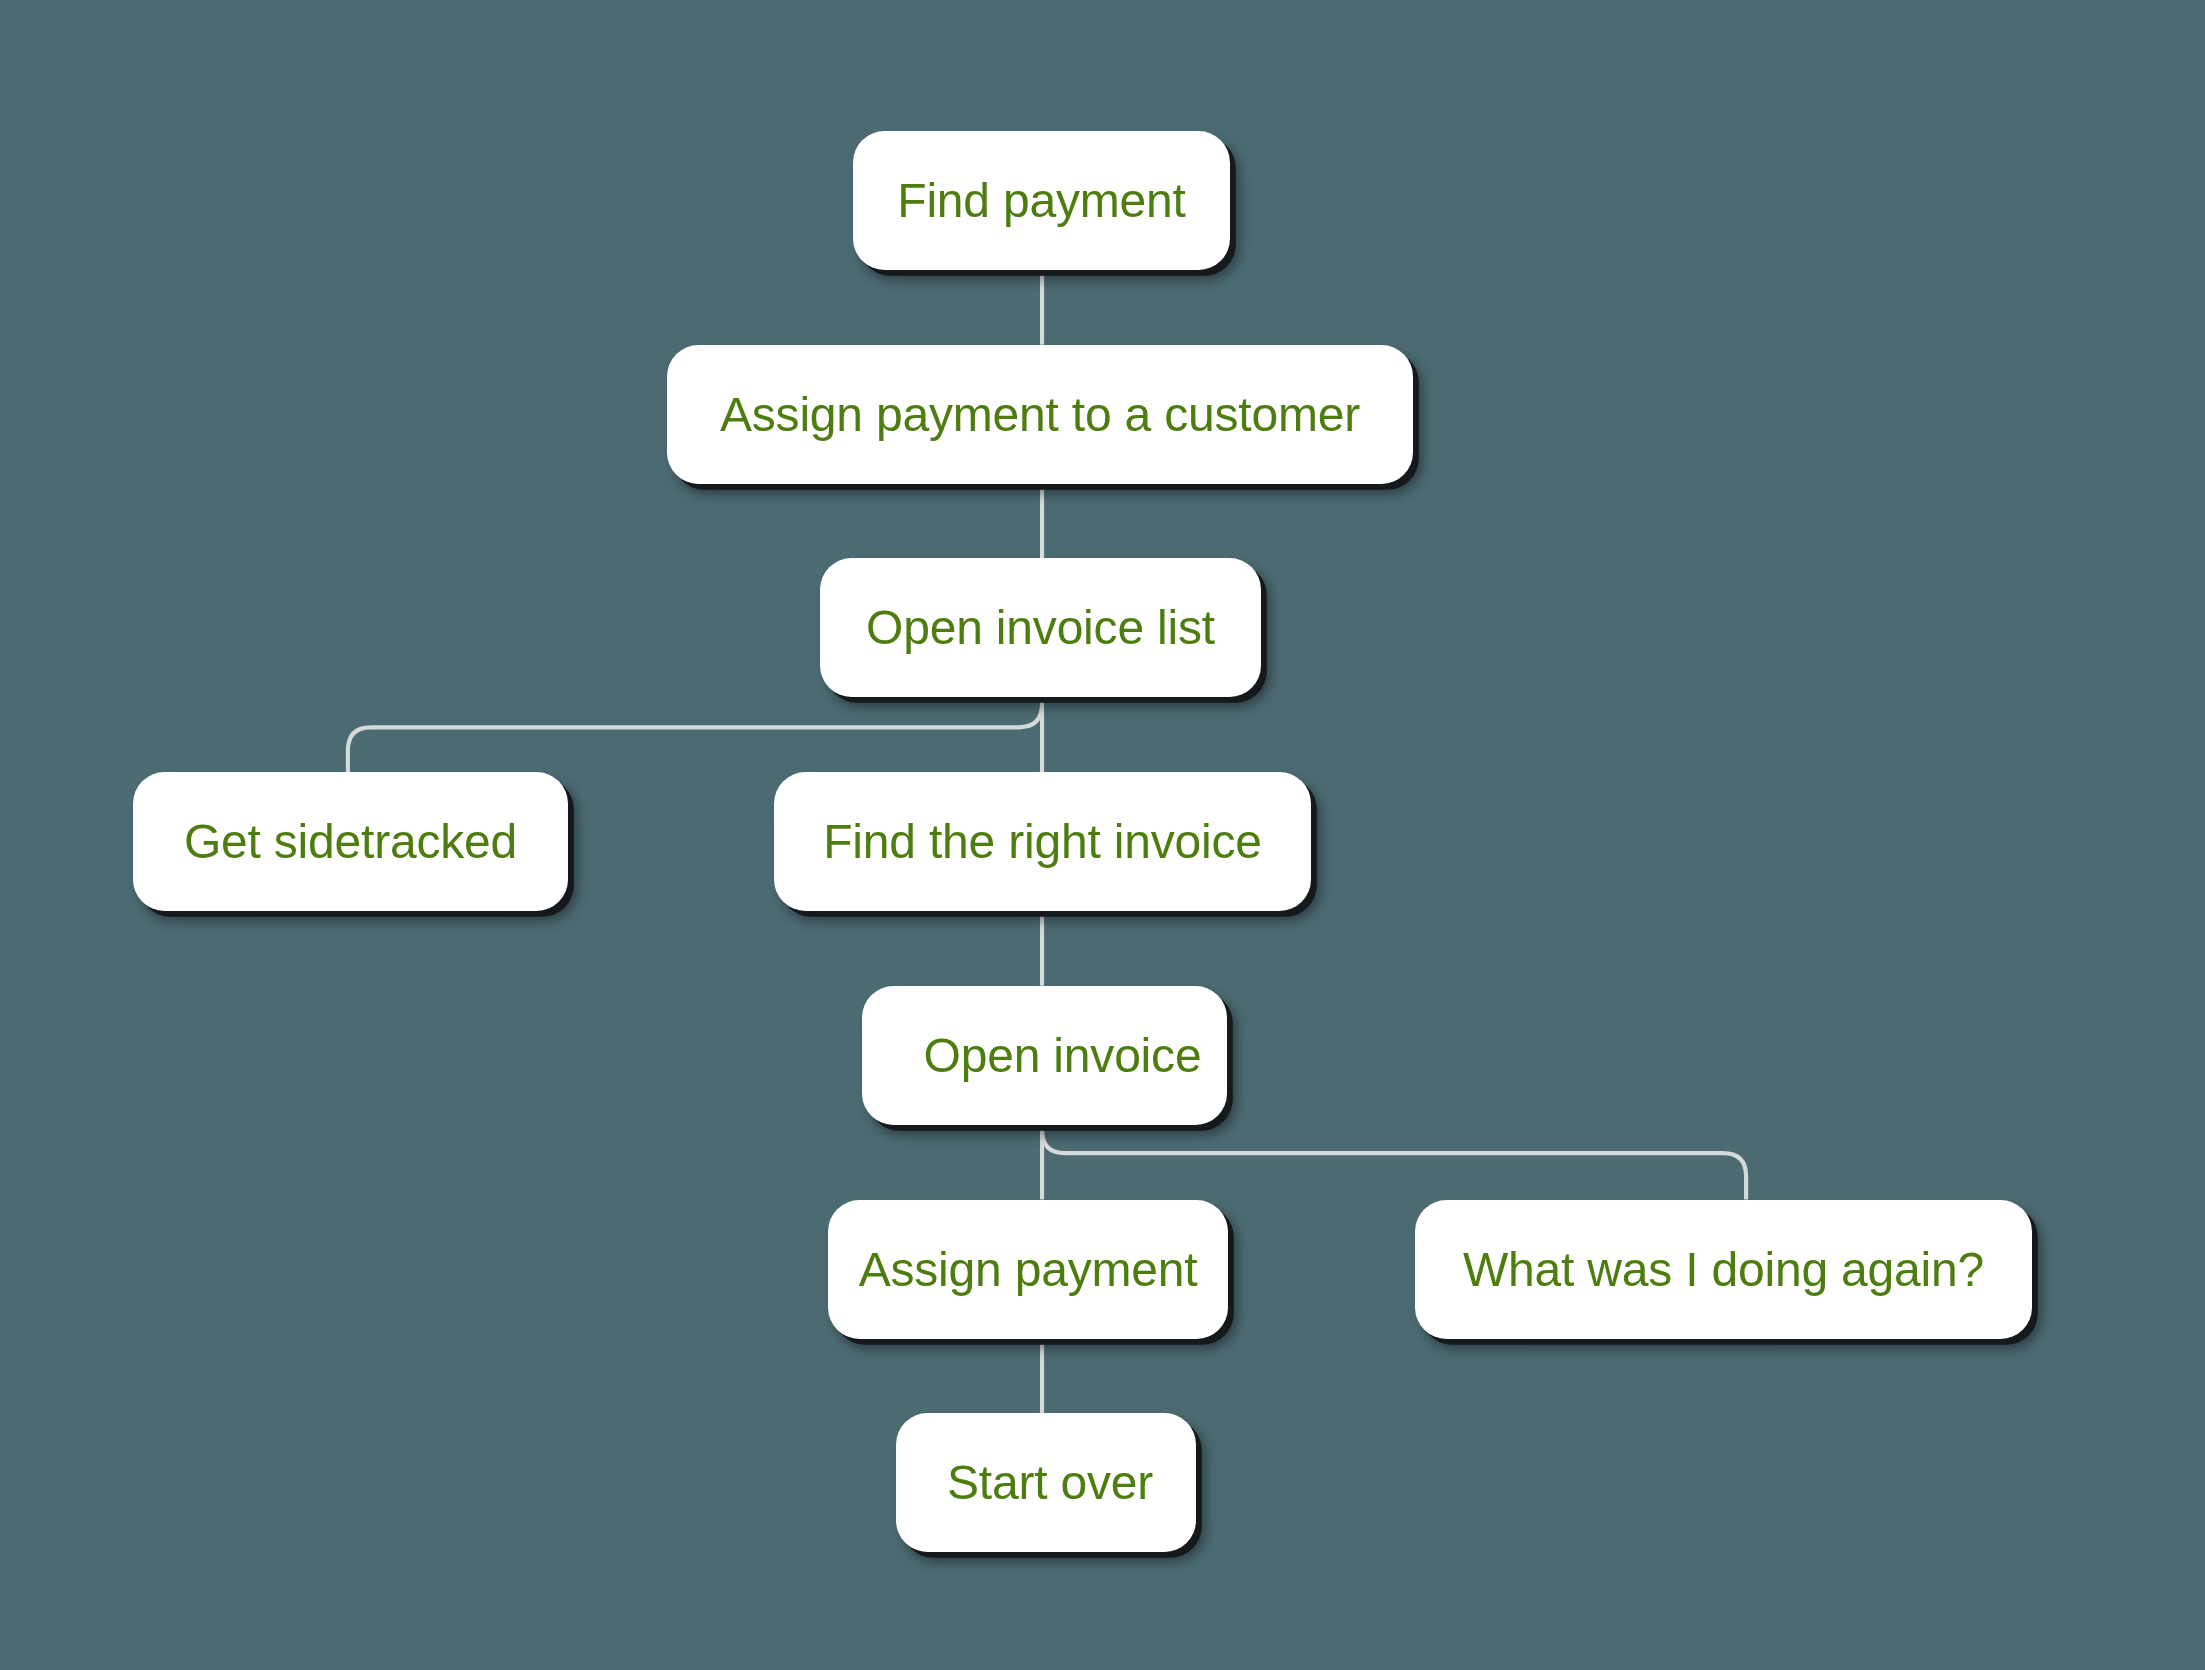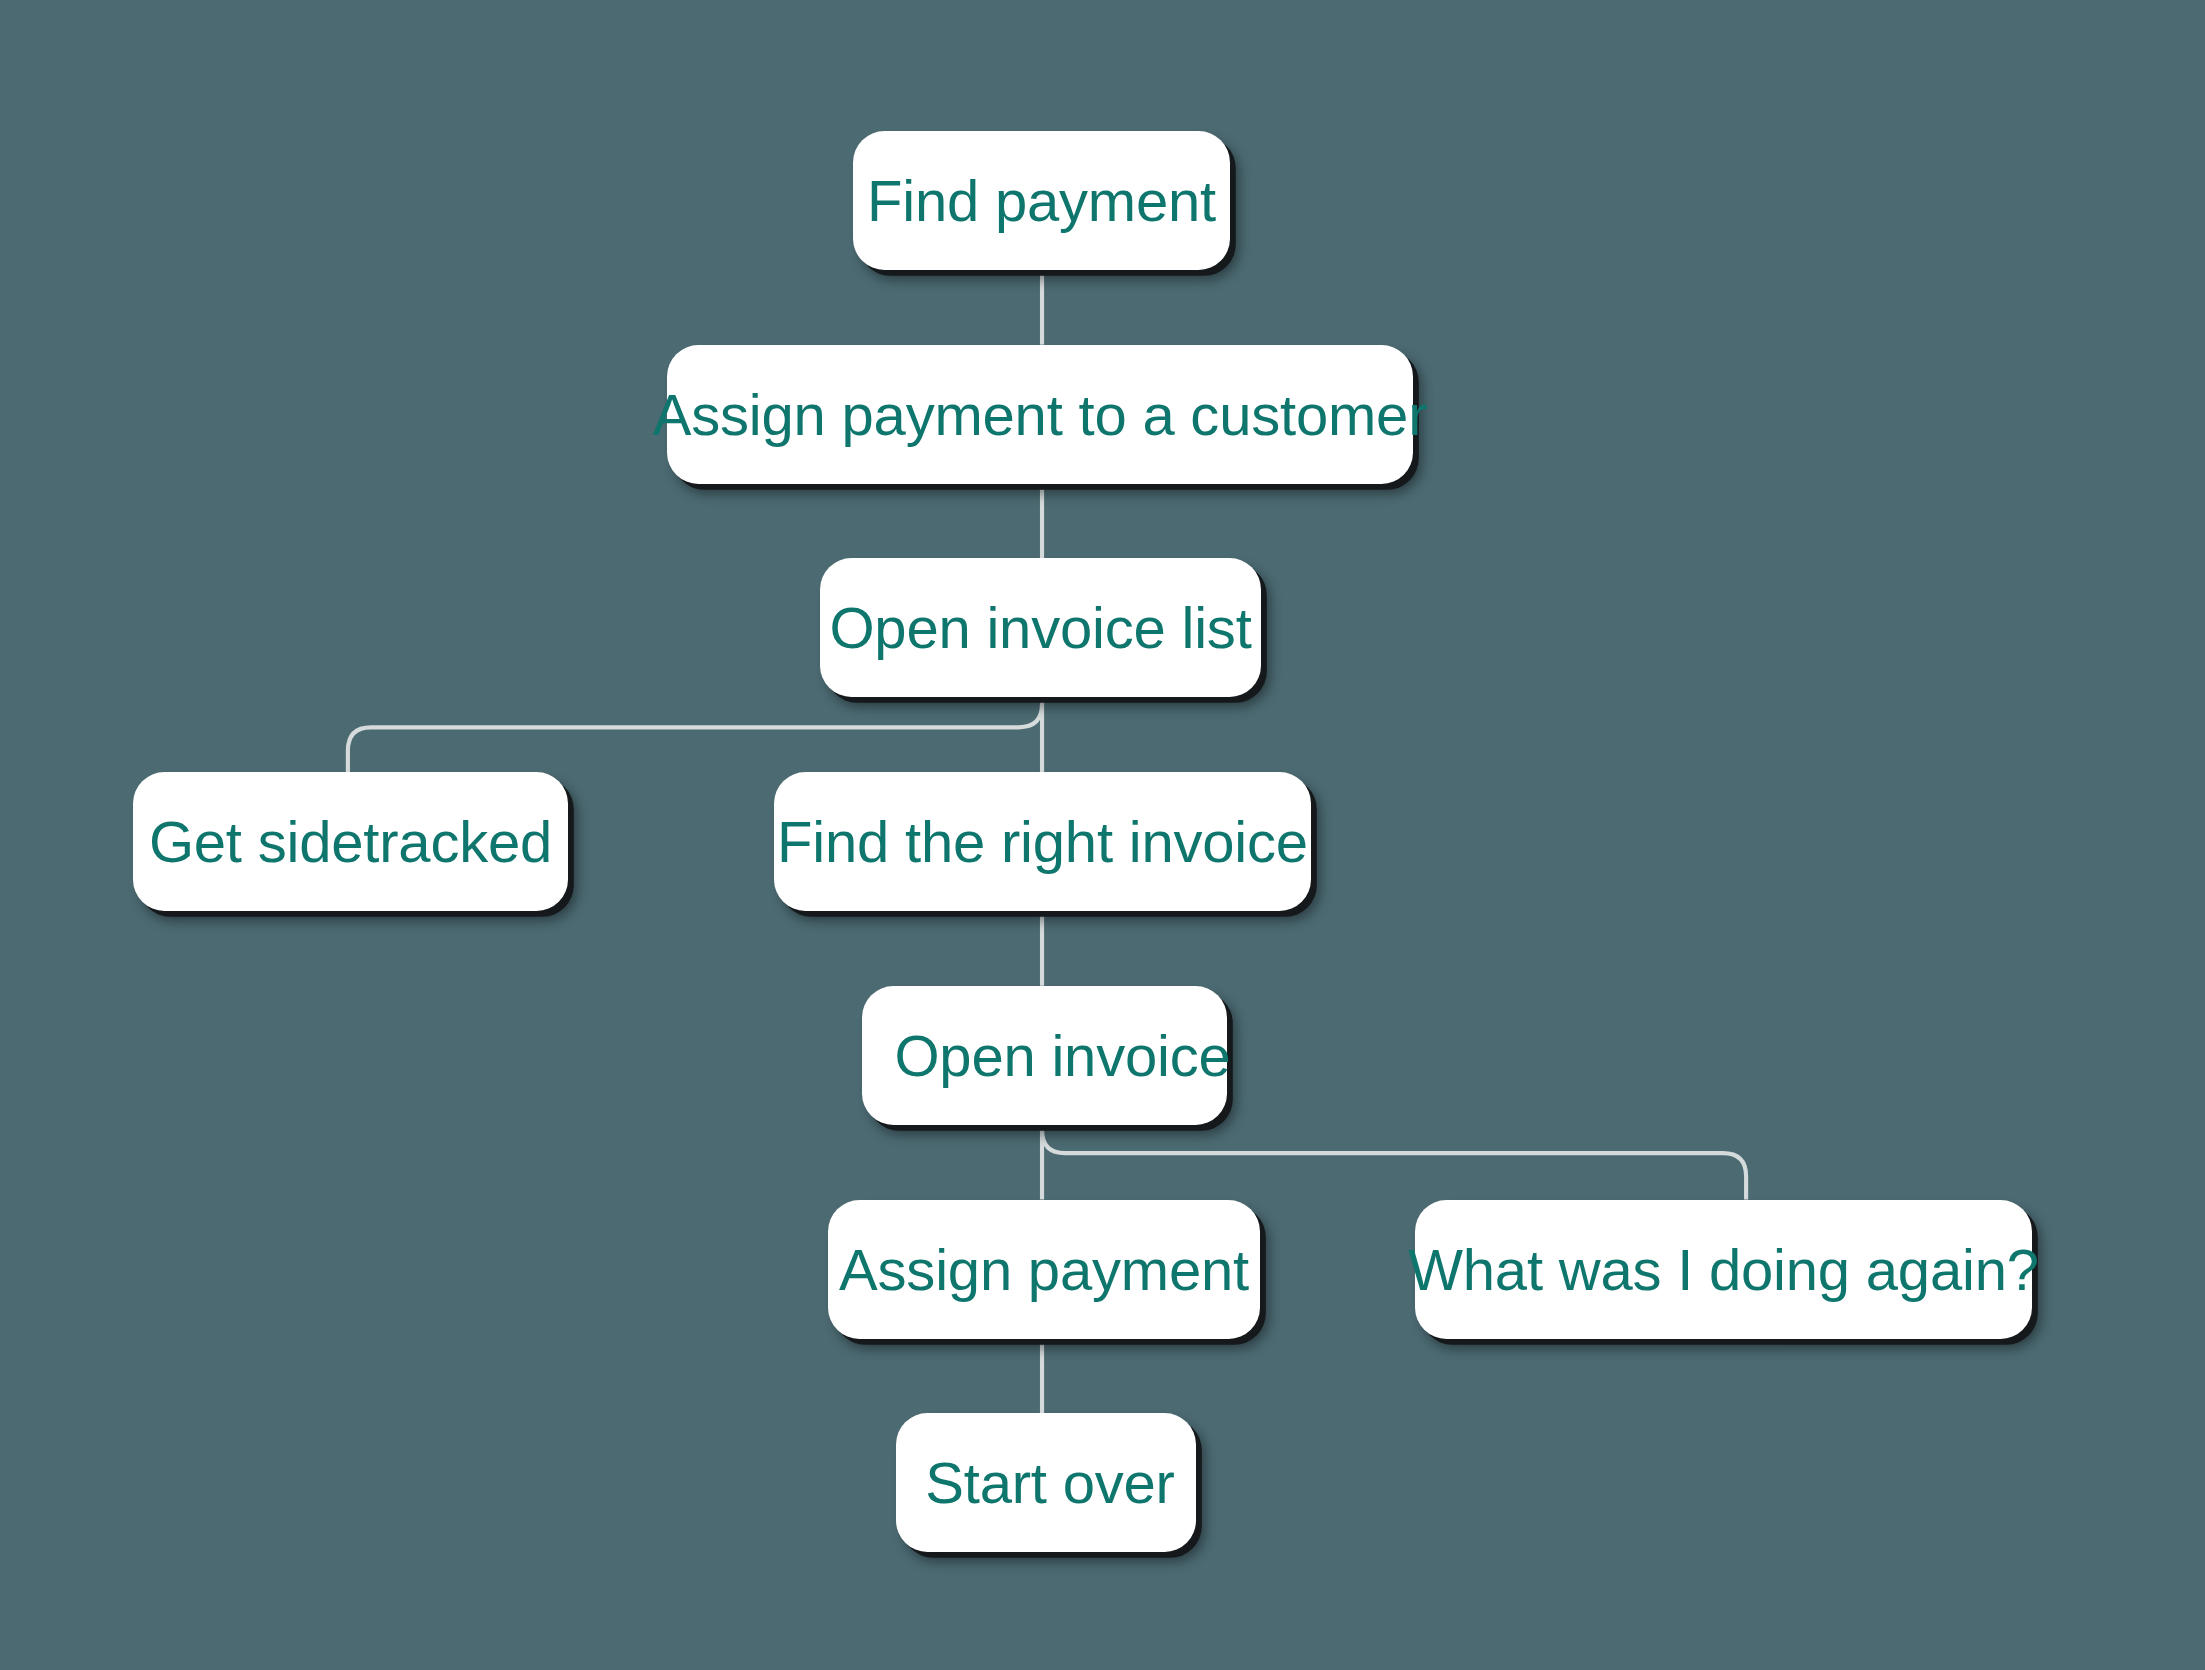--- a/index.html
+++ b/index.html
@@ -30,23 +30,23 @@
     box-sizing: border-box;
     background: #ffffff;
     border-radius: 31.5px;
     display: flex;
     align-items: center;
     justify-content: center;
     box-shadow: 5.8px 5.8px 0 0 #15191b, 8.3px 10px 11.6px 0 rgba(5,8,10,0.45);
     z-index: 5;
   }
   .node-label {
-    color: #0f766e;
+    color: #4d7c0f;
     font-family: "Liberation Sans", sans-serif;
-    font-size: 58px;
+    font-size: 48px;
     line-height: 1;
     font-weight: 400;
     letter-spacing: -0.2px;
     white-space: nowrap;
     text-align: center;
   }
 </style>
 </head>
 <body>
 
@@ -82,21 +82,21 @@
   </div>
 
   <div class="node" style="left:774px; top:772px; width:537px; height:139px;">
     <span class="node-label">Find the right invoice</span>
   </div>
 
   <div class="node" style="left:862px; top:986px; width:365px; height:139px;padding-left:36px;">
     <span class="node-label">Open invoice</span>
   </div>
 
-  <div class="node" style="left:828px; top:1200px; width:432px; height:139px;">
+  <div class="node" style="left:828px; top:1200px; width:400px; height:139px;">
     <span class="node-label">Assign payment</span>
   </div>
 
   <div class="node" style="left:1415px; top:1200px; width:617px; height:139px;">
     <span class="node-label">What was I doing again?</span>
   </div>
 
   <div class="node" style="left:896px; top:1413px; width:300px; height:139px;padding-left:8px;">
     <span class="node-label">Start over</span>
   </div>

